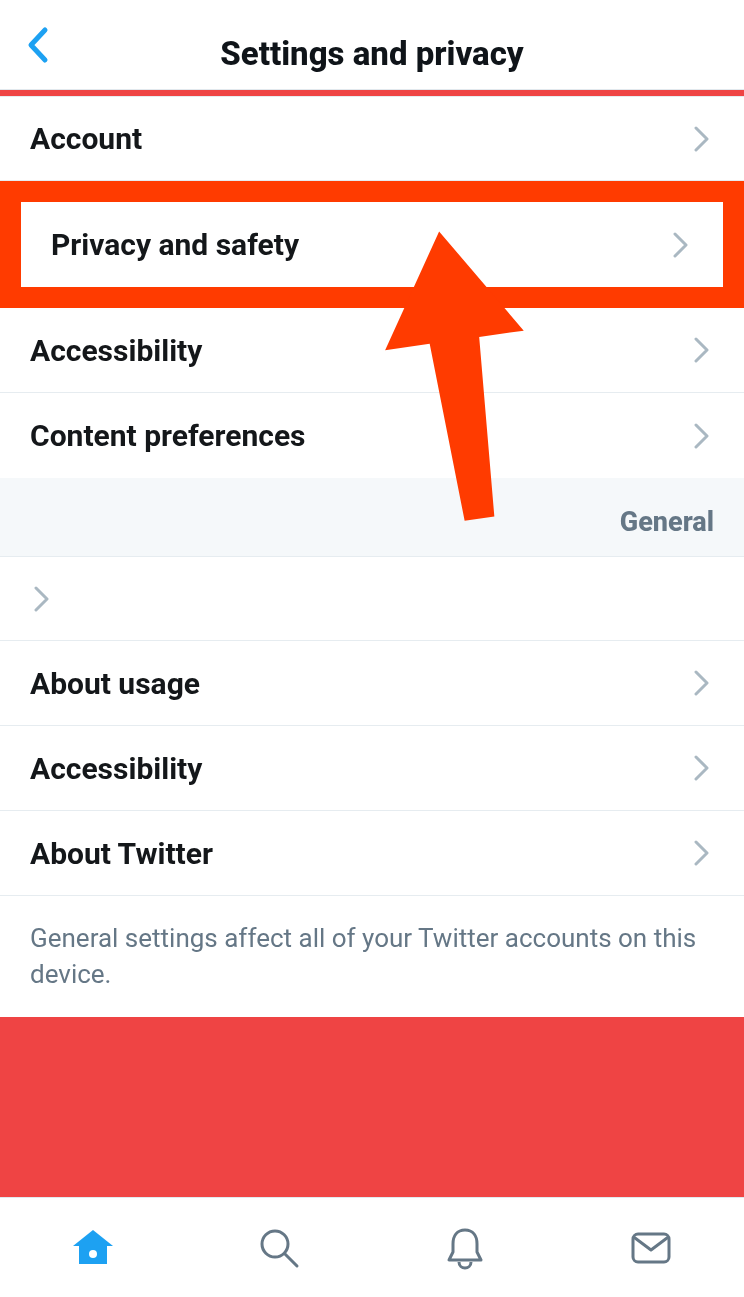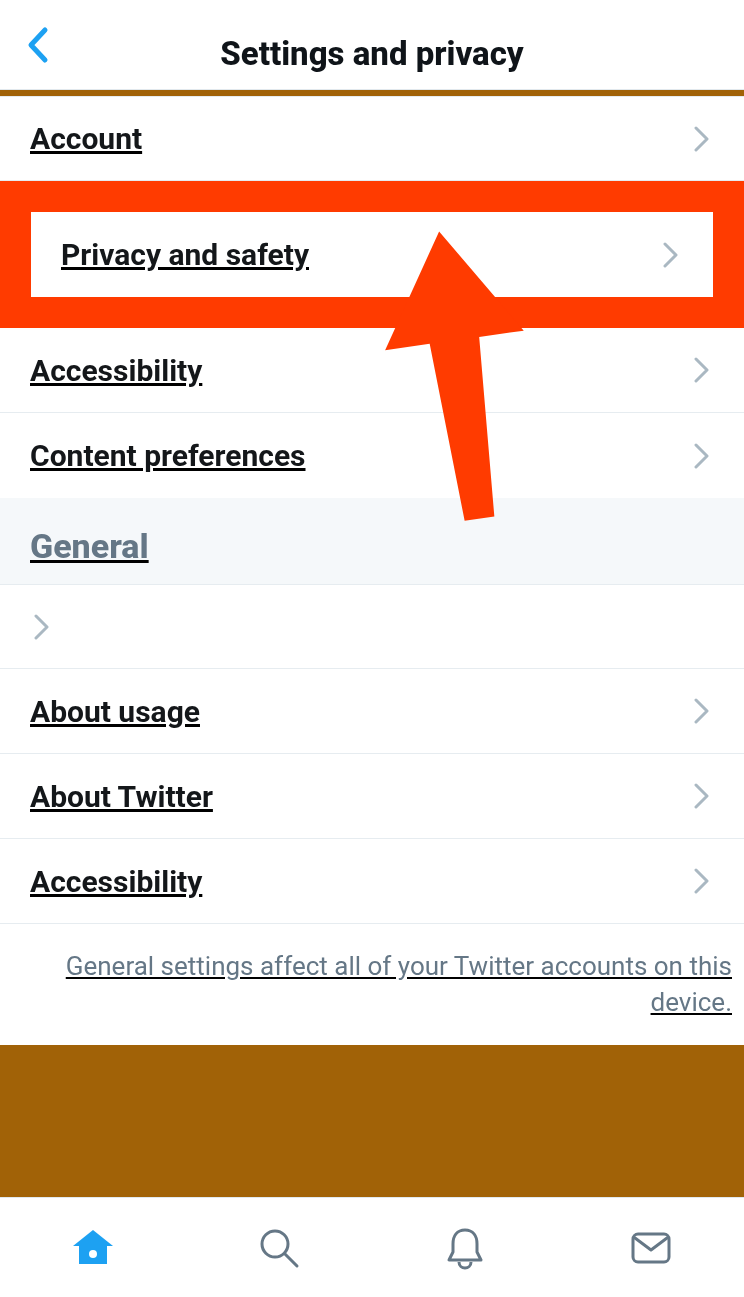--- a/index.html
+++ b/index.html
@@ -36,22 +36,21 @@
     }
     .header-title {
       font-size: 33px;
       font-weight: 800;
       color: #0f1419;
       margin-top: 18px;
     }
     .content {
       flex: 1;
       overflow: hidden;
-      background: #a16207;
-      text-decoration: underline;
+      background: #ef4444;
     }
     .section-group {
       background: #fff;
     }
     .row {
       display: flex;
       align-items: center;
       justify-content: space-between;
       padding: 0 30px;
       height: 85px;
@@ -72,35 +71,35 @@
       height: 24px;
       display: flex;
       align-items: center;
       justify-content: center;
     }
     .section-header {
       padding: 28px 30px 18px 30px;
       background: #f5f8fa;
     }
     .section-title {
-      font-size: 34px;
+      font-size: 27px;
       font-weight: 800;
       color: #657786;
+      text-align: right;
     }
     .section-footer {
-      padding: 24px 12px;
+      padding: 24px 30px;
       font-size: 26px;
       color: #657786;
       line-height: 1.4;
       background: #fff;
-      text-align: right;
     }
     .highlight-wrap {
       background: #ff3b00;
-      padding: 31px;
+      padding: 21px;
     }
     .highlight-wrap .row {
       border: none;
     }
     .tabbar {
       height: 100px;
       background: #fff;
       border-top: 1px solid #e1e8ed;
       display: flex;
       align-items: center;
@@ -196,30 +195,30 @@
     <div class="row">
       <span class="row-label">About usage</span>
       <span class="chevron">
         <svg width="16" height="26" viewBox="0 0 16 26">
             <path d="M2 2 L13 13 L2 24" stroke="#aab8c2" stroke-width="3" fill="none" stroke-linecap="round" stroke-linejoin="round"></path>
           </svg>
       </span>
     </div>
 
     <div class="row">
+      <span class="row-label">Accessibility</span>
+      <span class="chevron">
+        <svg width="16" height="26" viewBox="0 0 16 26">
+            <path d="M2 2 L13 13 L2 24" stroke="#aab8c2" stroke-width="3" fill="none" stroke-linecap="round" stroke-linejoin="round"></path>
+          </svg>
+      </span>
+    </div>
+
+    <div class="row">
       <span class="row-label">About Twitter</span>
-      <span class="chevron">
-        <svg width="16" height="26" viewBox="0 0 16 26">
-            <path d="M2 2 L13 13 L2 24" stroke="#aab8c2" stroke-width="3" fill="none" stroke-linecap="round" stroke-linejoin="round"></path>
-          </svg>
-      </span>
-    </div>
-
-    <div class="row">
-      <span class="row-label">Accessibility</span>
       <span class="chevron">
         <svg width="16" height="26" viewBox="0 0 16 26">
             <path d="M2 2 L13 13 L2 24" stroke="#aab8c2" stroke-width="3" fill="none" stroke-linecap="round" stroke-linejoin="round"></path>
           </svg>
       </span>
     </div>
 
     <div class="section-footer">General settings affect all of your Twitter accounts on this device.</div>
 
   </div>

